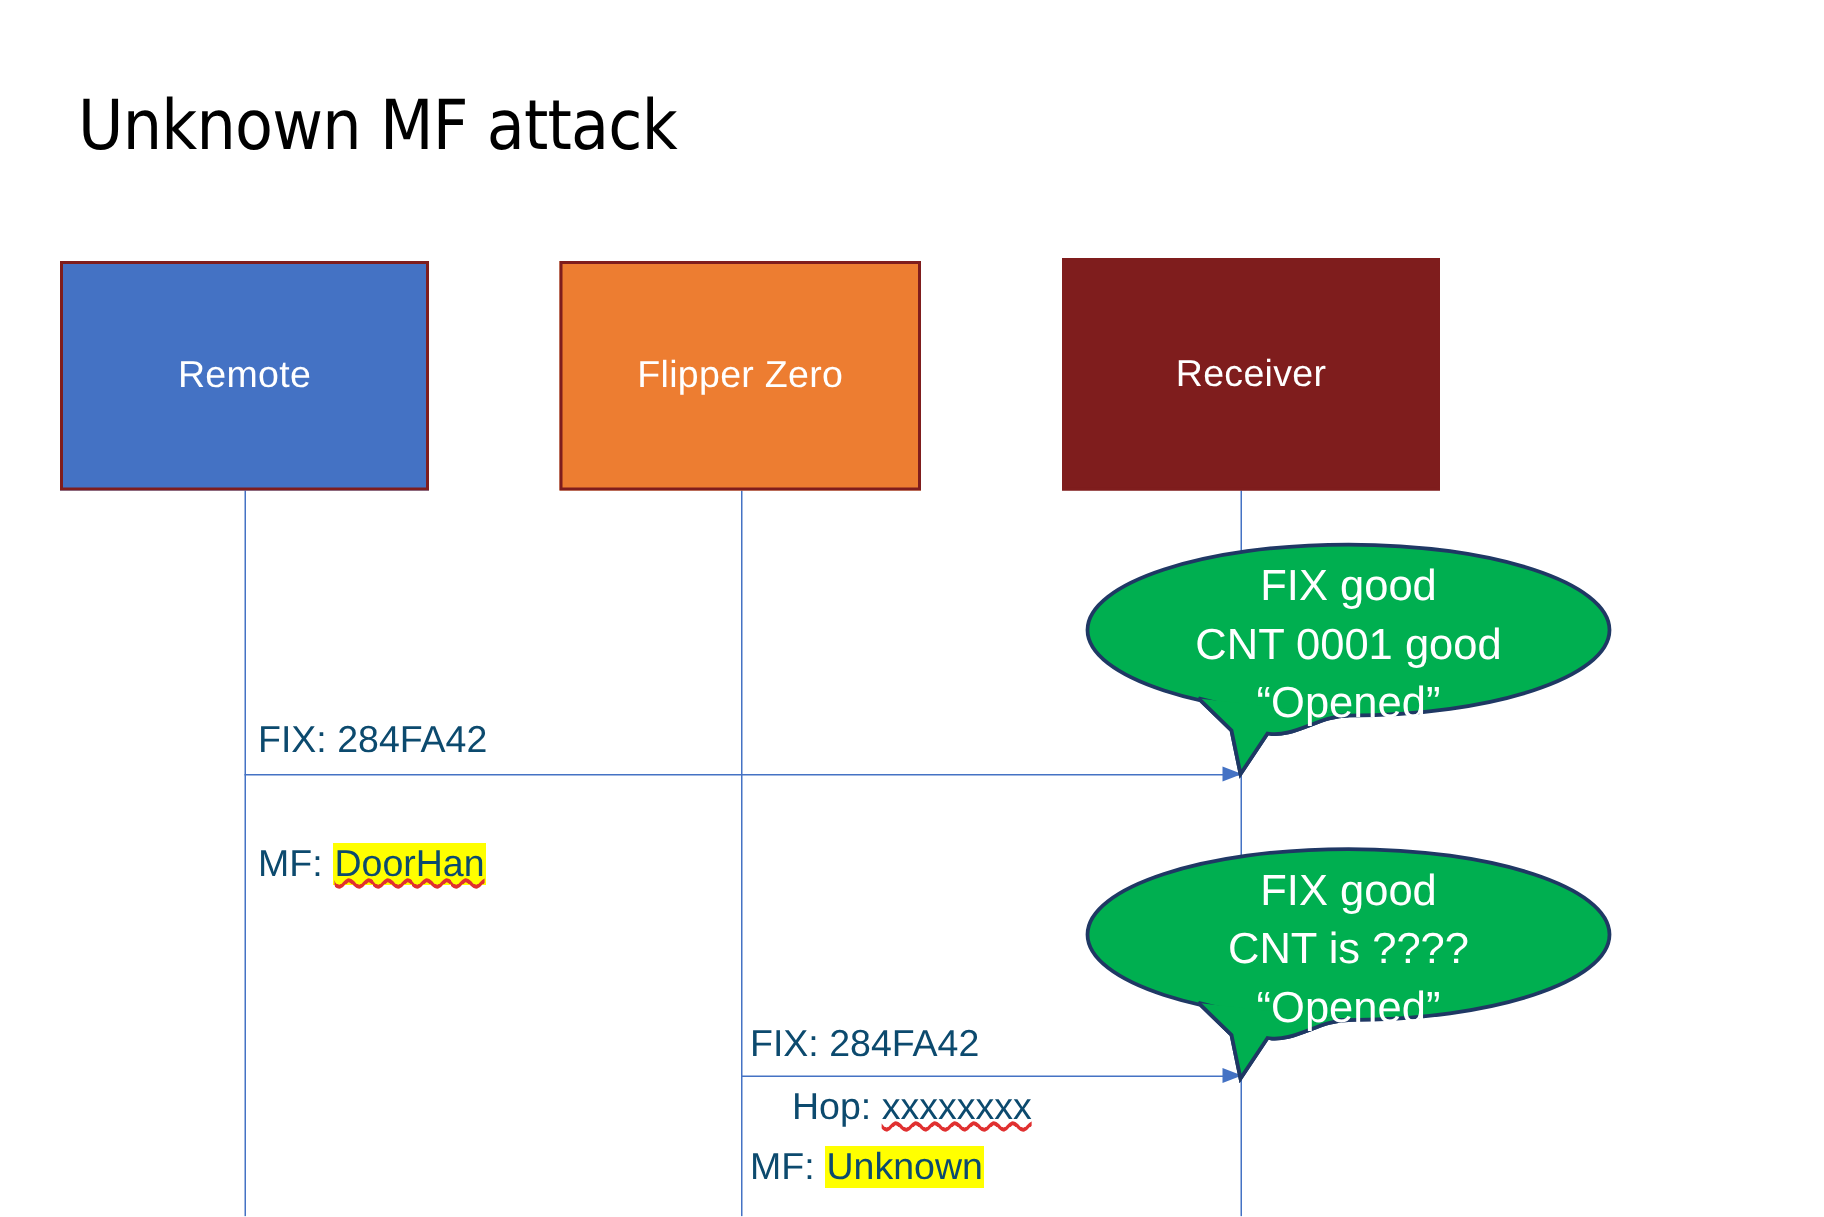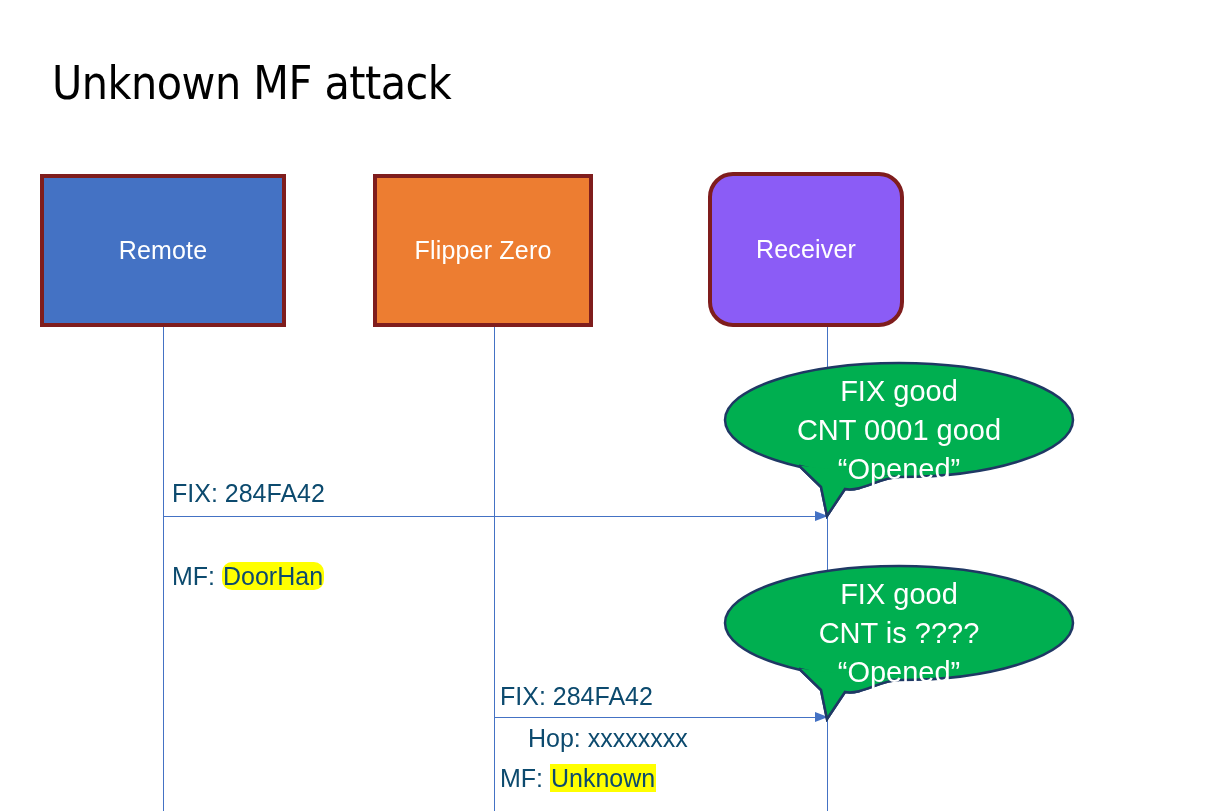--- a/index.html
+++ b/index.html
@@ -38,36 +38,36 @@
   
   .lifeline {
     position: absolute;
     width: 1px;
     background: #4472C4;
   }
 
   
   .actor-box {
     position: absolute;
-    border: 4px solid #7f1d1d;
+    border: 2px solid #7f1d1d;
     box-sizing: border-box;
     display: flex;
     align-items: center;
     justify-content: center;
   }
   .actor-label {
     color: #ffffff;
     font-size: 25px;
     font-weight: 400;
     font-family: "Liberation Sans", sans-serif;
     letter-spacing: 0.2px;
   }
   #box-remote  { left: 40px;  top: 174px; width: 246px; height: 153px; background: #4472C4; }
-  #box-flipper { left: 373px; top: 174px; width: 220px; height: 153px; background: #ED7D31; }
-  #box-receiver{ left: 708px; top: 172px; width: 196px; height: 155px; background: #8b5cf6; border-radius: 25px; }
+  #box-flipper { left: 373px; top: 174px; width: 241px; height: 153px; background: #ED7D31; }
+  #box-receiver{ left: 708px; top: 172px; width: 252px; height: 155px; background: #7f1d1d; }
 
   
   .msg-arrow {
     position: absolute;
     height: 1px;
     background: #4472C4;
   }
   .msg-arrow::after {
     content: "";
     position: absolute;
@@ -88,25 +88,25 @@
     color: #0c4a6e;
     white-space: nowrap;
     font-family: "Liberation Sans", sans-serif;
   }
   .hl {
     background: #FFFF00;
     padding: 0 1px;
   }
   .sp {
     
+    text-decoration: underline;
     text-decoration-color: #E03030;
     text-decoration-style: wavy;
     text-decoration-skip-ink: none;
     text-underline-offset: 1px;
-    border-radius: 10px;
   }
 
   
   .bubble {
     position: absolute;
   }
   .bubble svg {
     position: absolute;
     left: 0;
     top: 0;

